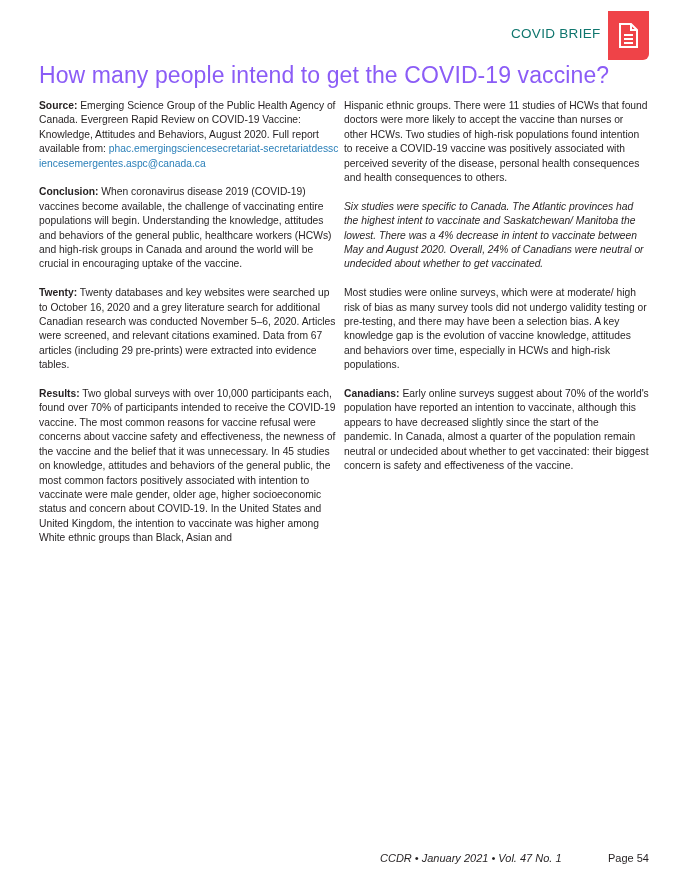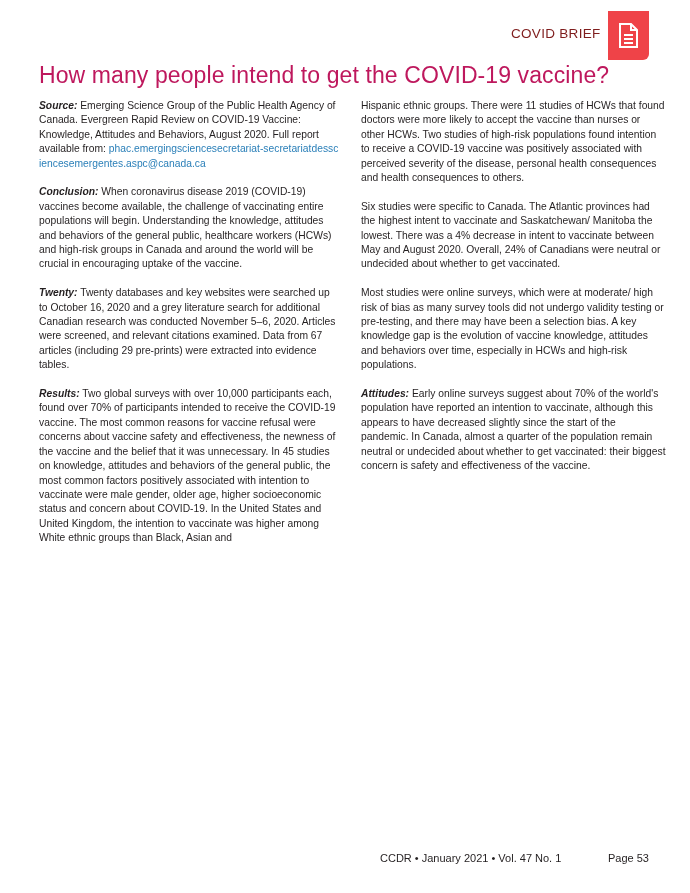--- a/index.html
+++ b/index.html
@@ -2,45 +2,45 @@
 <html><head>
 <meta charset="utf-8">
 <style>
   html, body { margin: 0; padding: 0; }
   body {
     width: 690px; height: 893px; background: #ffffff; position: relative; overflow: hidden;
     font-family: "Liberation Sans", sans-serif; color: #231f20;
   }
   .brief-label {
     position: absolute; left: 511px; top: 26px;
-    font-size: 13.5px; letter-spacing: 0.3px; color: #7f1d1d;
+    font-size: 13.5px; letter-spacing: 0.3px; color: #0f766e;
   }
   .brief-icon-box {
     position: absolute; left: 608px; top: 11px; width: 41px; height: 49px;
     background: #ef4348; border-bottom-right-radius: 6px;
   }
   .brief-icon-box svg { position: absolute; left: 10px; top: 12px; }
   h1 {
     position: absolute; left: 39px; top: 62px; margin: 0;
-    font-size: 23px; font-weight: normal; color: #be185d; letter-spacing: 0.1px;
+    font-size: 23px; font-weight: normal; color: #8b5cf6; letter-spacing: 0.1px;
     white-space: nowrap;
   }
   .col {
     position: absolute; top: 99px; width: 300px;
     font-size: 10.3px; line-height: 14.4px; color: #231f20;
   }
   .col.left { left: 39px; }
-  .col.right { left: 361px; width: 305px; }
+  .col.right { left: 344px; width: 305px; }
   .col p { margin: 0 0 14.4px 0; }
-  .col b { font-weight: bold; font-style: italic; }
+  .col b { font-weight: bold; }
   .link { color: #2a7fb8; word-break: break-all; }
   .footer {
     position: absolute; top: 852px; font-size: 11px; color: #231f20;
   }
-  .footer.journal { left: 380px; }
+  .footer.journal { left: 380px; font-style: italic; }
   .footer.page { left: 608px; }
 </style>
 </head>
 <body>
 
 <div class="brief-label">COVID BRIEF</div>
 <div class="brief-icon-box">
   <svg width="21" height="25" viewBox="0 0 21 25">
     <path d="M2 1 H13 L19 7 V24 H2 Z" fill="none" stroke="#fff" stroke-width="2"></path>
     <path d="M13 1 V7 H19" fill="none" stroke="#fff" stroke-width="2"></path>
@@ -62,21 +62,21 @@
   <p>
     <b>Twenty:</b><span> Twenty databases and key websites were searched up to October 16, 2020 and a grey literature search for additional Canadian research was conducted November 5–6, 2020. Articles were screened, and relevant citations examined. Data from 67 articles (including 29 pre-prints) were extracted into evidence tables.</span>
   </p>
   <p id="results-p">
     <b>Results:</b><span> Two global surveys with over 10,000 participants each, found over 70% of participants intended to receive the COVID-19 vaccine. The most common reasons for vaccine refusal were concerns about vaccine safety and effectiveness, the newness of the vaccine and the belief that it was unnecessary. In 45 studies on knowledge, attitudes and behaviors of the general public, the most common factors positively associated with intention to vaccinate were male gender, older age, higher socioeconomic status and concern about COVID-19. In the United States and United Kingdom, the intention to vaccinate was higher among White ethnic groups than Black, Asian and</span>
   </p>
 </div>
 
 <div class="col right">
   <p>Hispanic ethnic groups. There were 11 studies of HCWs that found doctors were more likely to accept the vaccine than nurses or other HCWs. Two studies of high-risk populations found intention to receive a COVID-19 vaccine was positively associated with perceived severity of the disease, personal health consequences and health consequences to others.</p>
-  <p style="margin-top: 0px;">Six studies were specific to Canada. The Atlantic provinces had the highest intent to vaccinate and Saskatchewan/ Manitoba the lowest. There was a 4% decrease in intent to vaccinate between May and August 2020. Overall, 24% of Canadians were neutral or undecided about whether to get vaccinated.</p>
+  <p style="margin-top: 0px; font-style: italic;">Six studies were specific to Canada. The Atlantic provinces had the highest intent to vaccinate and Saskatchewan/ Manitoba the lowest. There was a 4% decrease in intent to vaccinate between May and August 2020. Overall, 24% of Canadians were neutral or undecided about whether to get vaccinated.</p>
   <p>Most studies were online surveys, which were at moderate/ high risk of bias as many survey tools did not undergo validity testing or pre-testing, and there may have been a selection bias. A key knowledge gap is the evolution of vaccine knowledge, attitudes and behaviors over time, especially in HCWs and high-risk populations.</p>
   <p>
-    <b>Attitudes:</b><span> Early online surveys suggest about 70% of the world's population have reported an intention to vaccinate, although this appears to have decreased slightly since the start of the pandemic. In Canada, almost a quarter of the population remain neutral or undecided about whether to get vaccinated: their biggest concern is safety and effectiveness of the vaccine.</span>
+    <b>Canadians:</b><span> Early online surveys suggest about 70% of the world's population have reported an intention to vaccinate, although this appears to have decreased slightly since the start of the pandemic. In Canada, almost a quarter of the population remain neutral or undecided about whether to get vaccinated: their biggest concern is safety and effectiveness of the vaccine.</span>
   </p>
 </div>
 
 <div class="footer journal">CCDR • January 2021 • Vol. 47 No. 1</div>
-<div class="footer page">Page 53</div>
+<div class="footer page">Page 54</div>
 
 </body></html>

